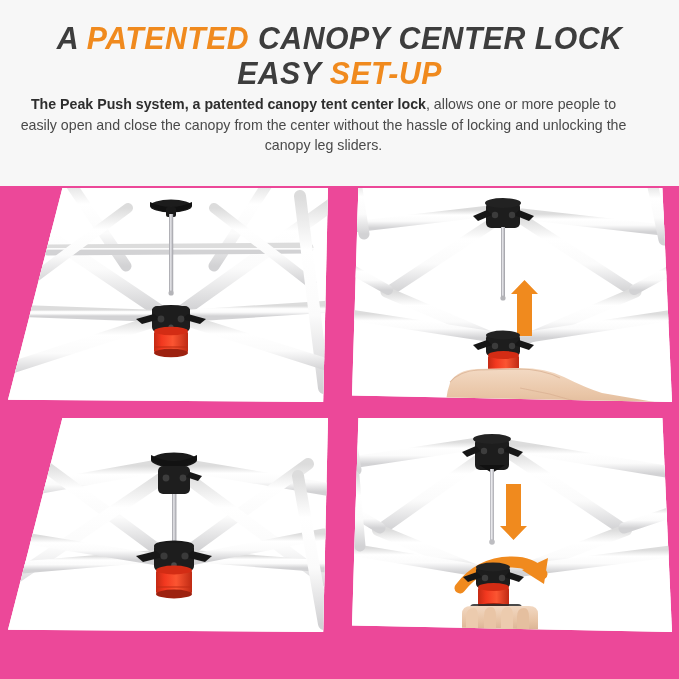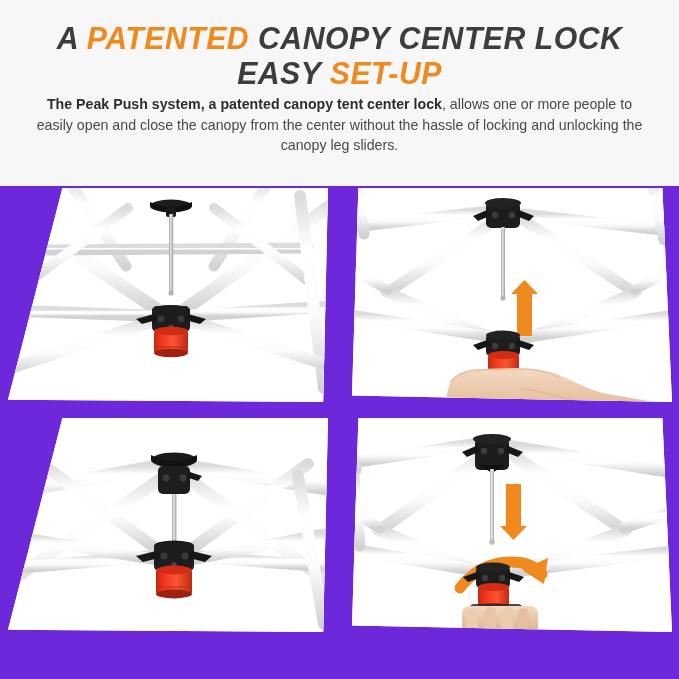--- a/index.html
+++ b/index.html
@@ -4,21 +4,21 @@
 <style>
   html, body {
     margin: 0;
     padding: 0;
     background: #ffffff;
   }
   #page {
     position: relative;
     width: 679px;
     height: 679px;
-    background: #6d28d9;
+    background: #ec4899;
     overflow: hidden;
     font-family: "Liberation Sans", sans-serif;
     -webkit-font-smoothing: antialiased;
   }
 
   
   #header-block {
     position: absolute;
     left: 0; top: 0;
     width: 679px;
@@ -47,21 +47,21 @@
     left: 0; top: 58px;
     width: 679px;
     font-size: 31.5px;
     transform: scaleX(0.96);
   }
   .ti-dark { color: #3d3d3d; }
   .ti-orange { color: #f08a1e; }
 
   #body-copy {
     position: absolute;
-    left: 32px; top: 94px;
+    left: 16px; top: 94px;
     width: 615px;
     text-align: center;
     font-size: 14.2px;
     line-height: 20.5px;
     color: #3c3c3c;
   }
   #body-copy .bc-bold { font-weight: bold; color: #2e2e2e; }
   #body-copy .bc-reg  { font-weight: normal; color: #4a4a4a; }
 
   

